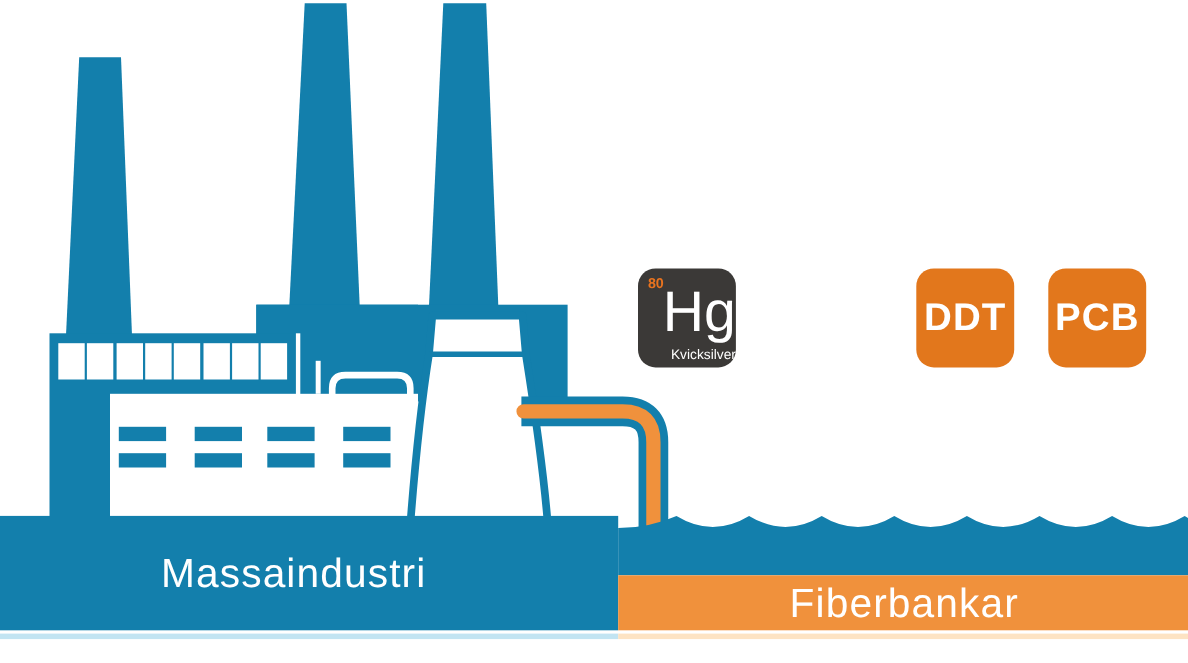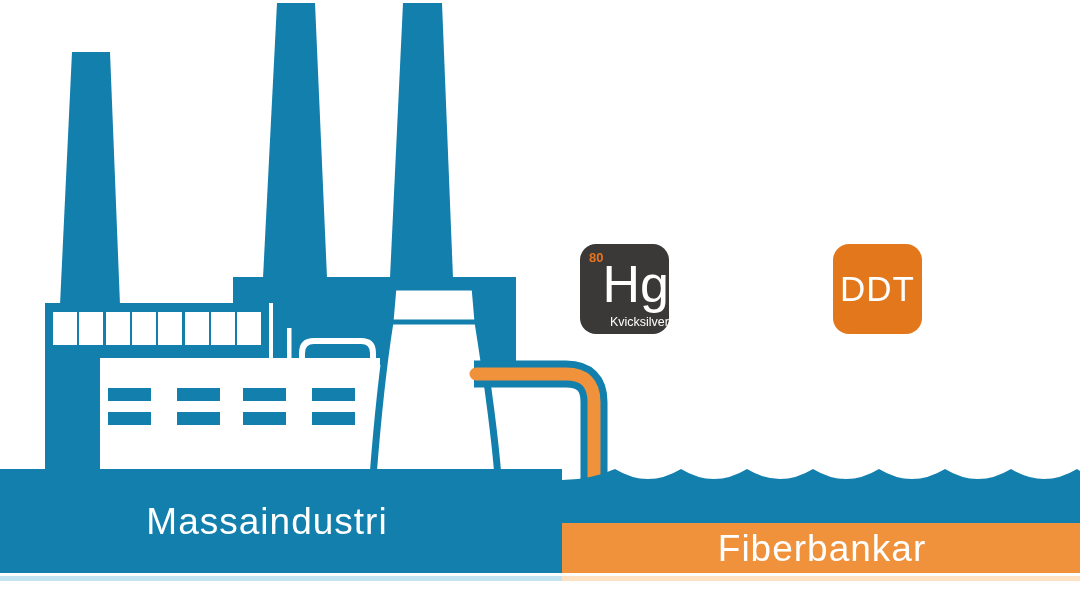--- a/index.html
+++ b/index.html
@@ -31,21 +31,21 @@
     position:absolute;left:9px;top:6px;font-size:13px;font-weight:bold;
     color:var(--badgeAccent);
   }
   .badge .sym{
     position:absolute;left:0;right:0;top:14px;font-size:52px;font-weight:normal;line-height:1;
   }
   .badge .nm{
     position:absolute;left:0;right:0;bottom:5px;font-size:12.5px;font-weight:normal;
     white-space:nowrap;
   }
-  .badge .big{font-size:35px;font-weight:normal;letter-spacing:1px;}
+  .badge .big{font-size:35px;font-weight:bold;letter-spacing:1px;}
 </style>
 </head>
 <body>
 
 <div id="stage">
 
   <svg id="scene-svg" width="1080" height="603" viewBox="0 0 1080 603">
 
     <polygon class="f-blue" points="72,52 110,52 120,305 60,305"></polygon>
     <polygon class="f-blue" points="277,3 315,3 327,278 263,278"></polygon>
@@ -110,14 +110,17 @@
     <span class="num">80</span>
     <span class="sym">Hg</span>
     <span class="nm">Kvicksilver</span>
   </div>
 
 
   <div class="badge compound" style="left:833px">
     <span class="big">DDT</span>
   </div>
 
+  <div class="badge compound" style="left:953px">
+    <span class="big">PCB</span>
+  </div>
 
 </div>
 
 </body></html>

